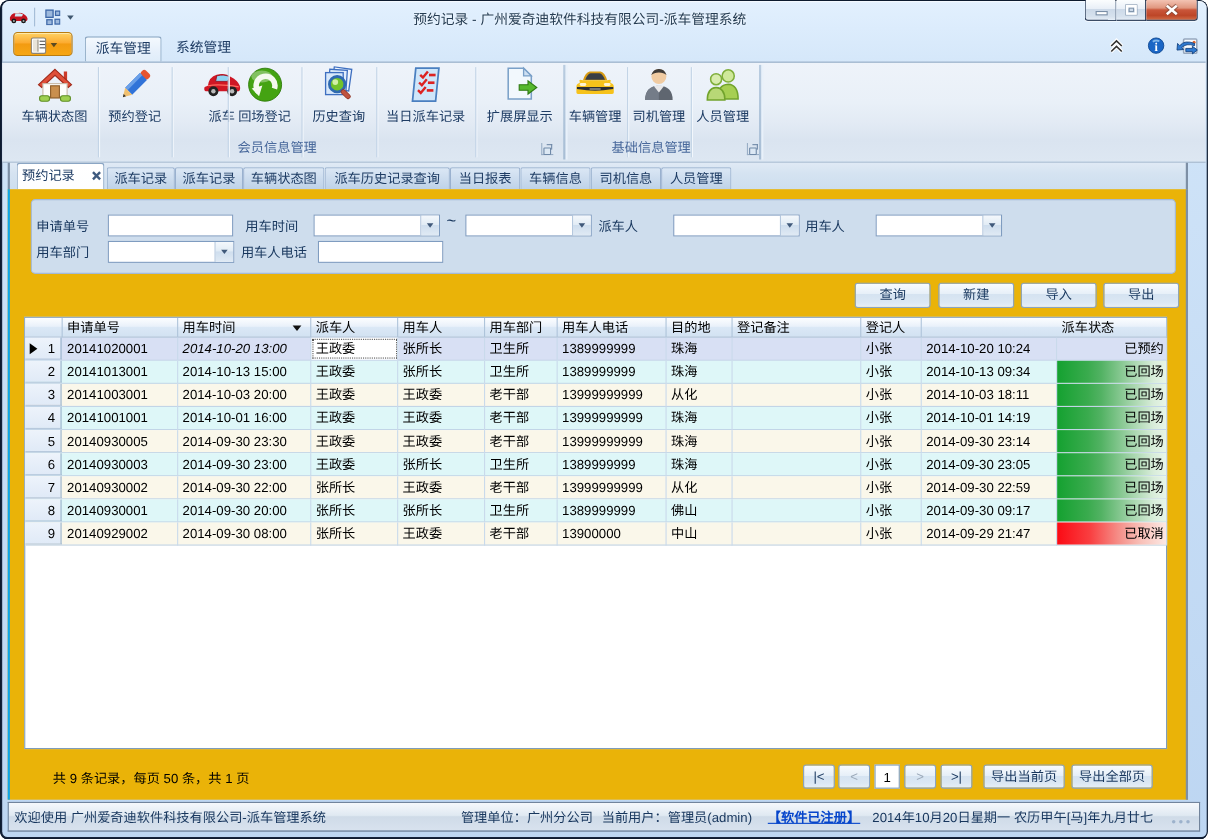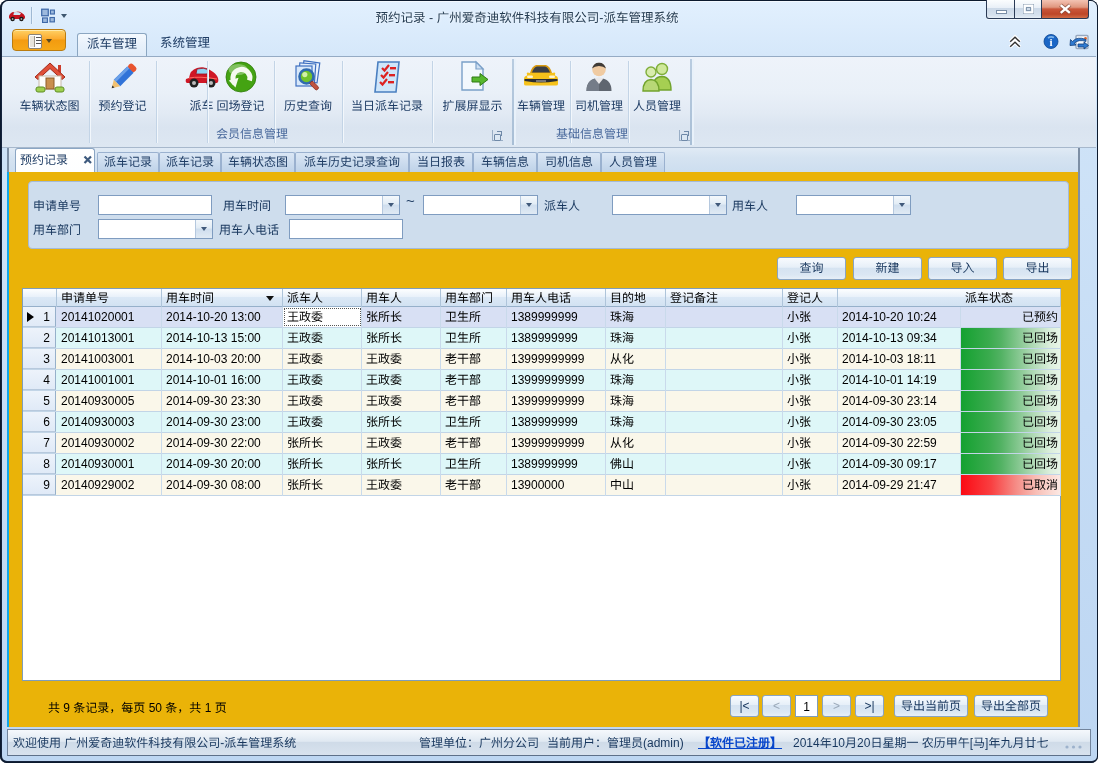--- a/index.html
+++ b/index.html
@@ -391,21 +391,21 @@
           <div class="hcell" style="left:484px;width:99px;">用车人电话</div>
           <div class="hcell" style="left:583px;width:60px;">目的地</div>
           <div class="hcell" style="left:643px;width:117px;">登记备注</div>
           <div class="hcell" style="left:760px;width:55px;">登记人</div>
           <div class="hcell" style="left:815px;width:123px;margin-top:32px;">受理时间</div>
           <div class="hcell" style="left:938px;width:100px;">派车状态</div>
         </div>
         <div class="grow sel" style="top:18px;">
           <div class="rowhd"><span style="position:absolute;left:4px;top:5px;width:0;height:0;border:5px solid transparent;border-left:7px solid #000;"></span>1</div>
           <div class="gcell" style="left:34px;width:105px;">20141020001</div>
-          <div class="gcell" style="left:139px;width:121px;">2014-10-20 13:00</div>
+          <div class="gcell" style="left:139px;width:121px;font-style:italic;">2014-10-20 13:00</div>
           <div class="gcell" style="left:260px;width:79px;background:#fff;outline:1px dotted #555;outline-offset:-2px;">王政委</div>
           <div class="gcell" style="left:339px;width:79px;">张所长</div>
           <div class="gcell" style="left:418px;width:66px;">卫生所</div>
           <div class="gcell" style="left:484px;width:99px;">1389999999</div>
           <div class="gcell" style="left:583px;width:60px;">珠海</div>
           <div class="gcell" style="left:643px;width:117px;"></div>
           <div class="gcell" style="left:760px;width:55px;">小张</div>
           <div class="gcell" style="left:815px;width:123px;">2014-10-20 10:24</div>
           <div class="gcell stat" style="left:938px;width:100px;">已预约</div>
           <div class="sep" style="left:138px;"></div>

